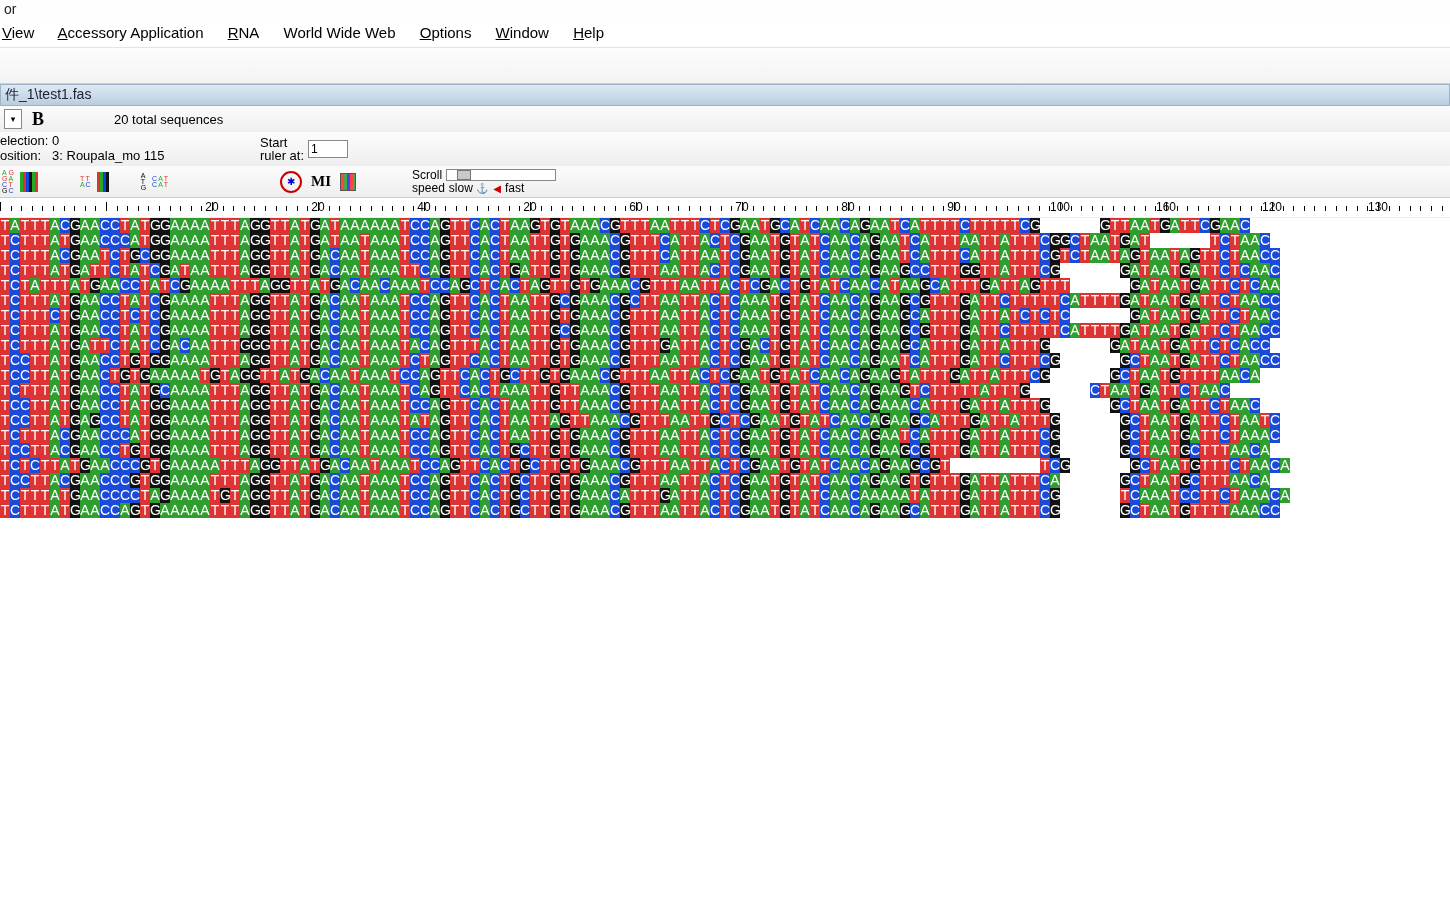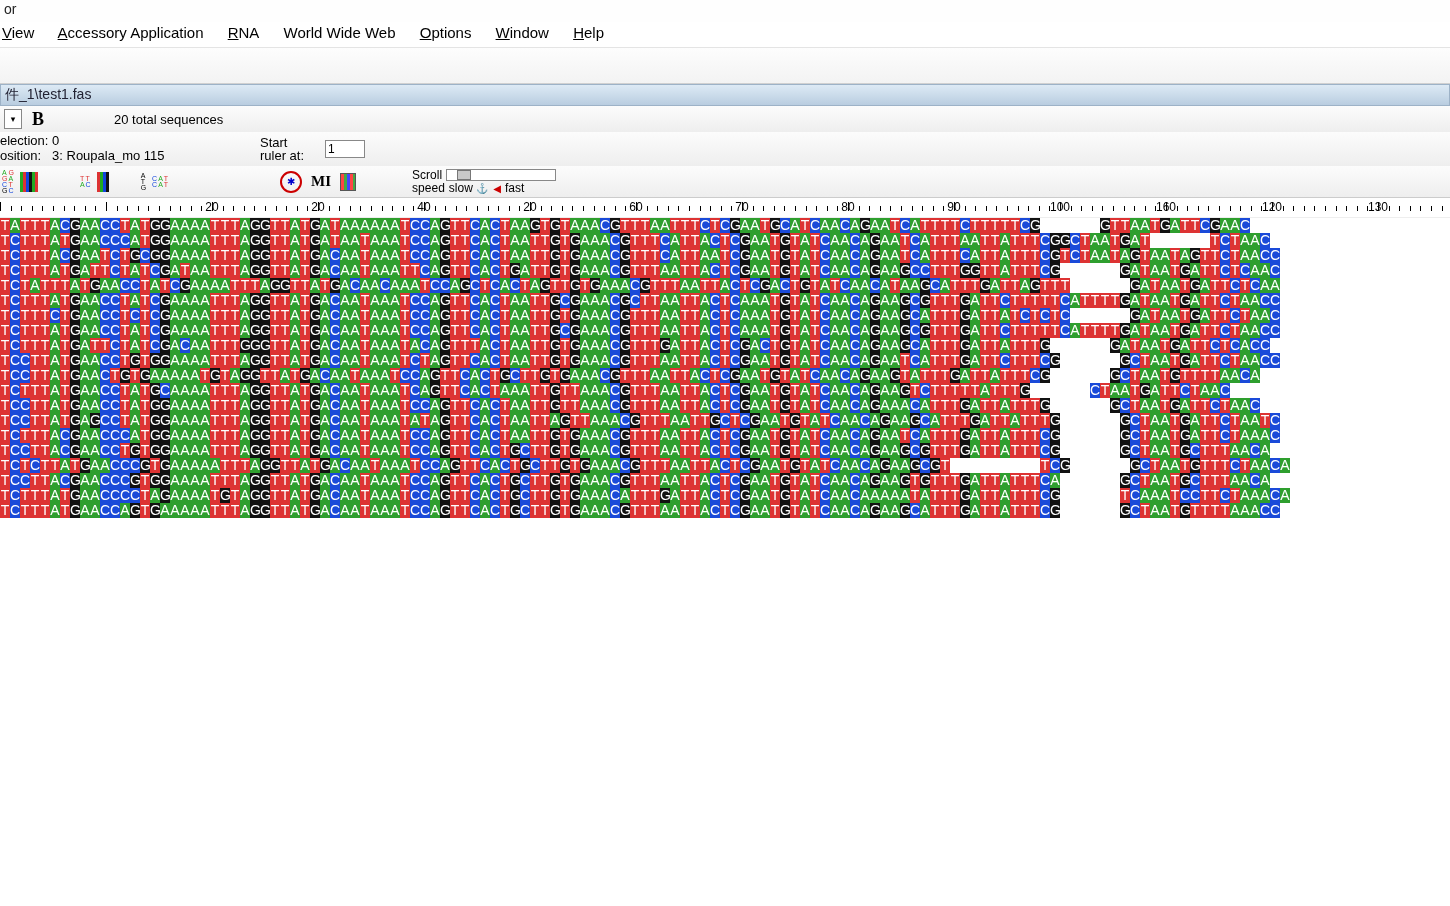--- a/index.html
+++ b/index.html
@@ -16,21 +16,21 @@
 .doc-title { height: 22px; background: linear-gradient(#ddeaf5,#b9cde0); border: 1px solid #9db2c7; font-size: 14px; padding: 1px 4px; color: #223; }
 
 .seq-toolbar { height: 26px; background: linear-gradient(#fcfcfc,#eee); padding: 2px 4px; display: flex; align-items: center; font-size: 13px; gap: 10px; }
 .dropdown { width: 18px; height: 20px; border: 1px solid #888; background: #fff; display: inline-flex; align-items: center; justify-content: center; font-size: 9px; cursor: pointer; }
 .bold-b { font-family: "Times New Roman", serif; font-weight: bold; font-size: 18px; cursor: pointer; }
 .total-seq { margin-left: 60px; font-size: 13px; }
 
 .info-row { height: 34px; background: linear-gradient(#fcfcfc,#eee); font-size: 13px; display: flex; padding: 1px 4px 1px 0; }
 .info-col1 { width: 260px; }
 .info-col2 { width: 300px; }
-.info-col3 { display: flex; align-items: center; gap: 21px; }
+.info-col3 { display: flex; align-items: center; gap: 4px; }
 .ruler-input { width: 40px; height: 18px; border: 1px solid #888; background: #fff; font-size: 12px; padding: 0 2px; }
 
 .tool-row2 { height: 32px; background: linear-gradient(#fcfcfc,#eee); display: flex; align-items: center; font-size: 12px; padding: 0 2px; gap: 6px; border-bottom: 1px solid #ccc; }
 .mini-logo { display: flex; gap: 1px; }
 .mini-logo .col { display: flex; flex-direction: column; font-size: 7px; line-height: 6px; font-family: monospace; }
 .color-strip { display: flex; height: 20px; }
 .color-strip span { width: 3px; }
 .mi-icon { width: 26px; height: 26px; display: flex; align-items: center; justify-content: center; font-weight: bold; font-family: "Times New Roman", serif; font-size: 15px; }
 .mi-circle { width: 22px; height: 22px; border: 2px solid #c00; border-radius: 50%; display: flex; align-items: center; justify-content: center; color: #00c; font-size: 10px; }
 .grid-icon { width: 16px; height: 18px; border: 1px solid #555; background: repeating-linear-gradient(90deg,#f44 0 3px,#4a4 3px 6px,#44f 6px 9px),linear-gradient(#fff,#fff); }

